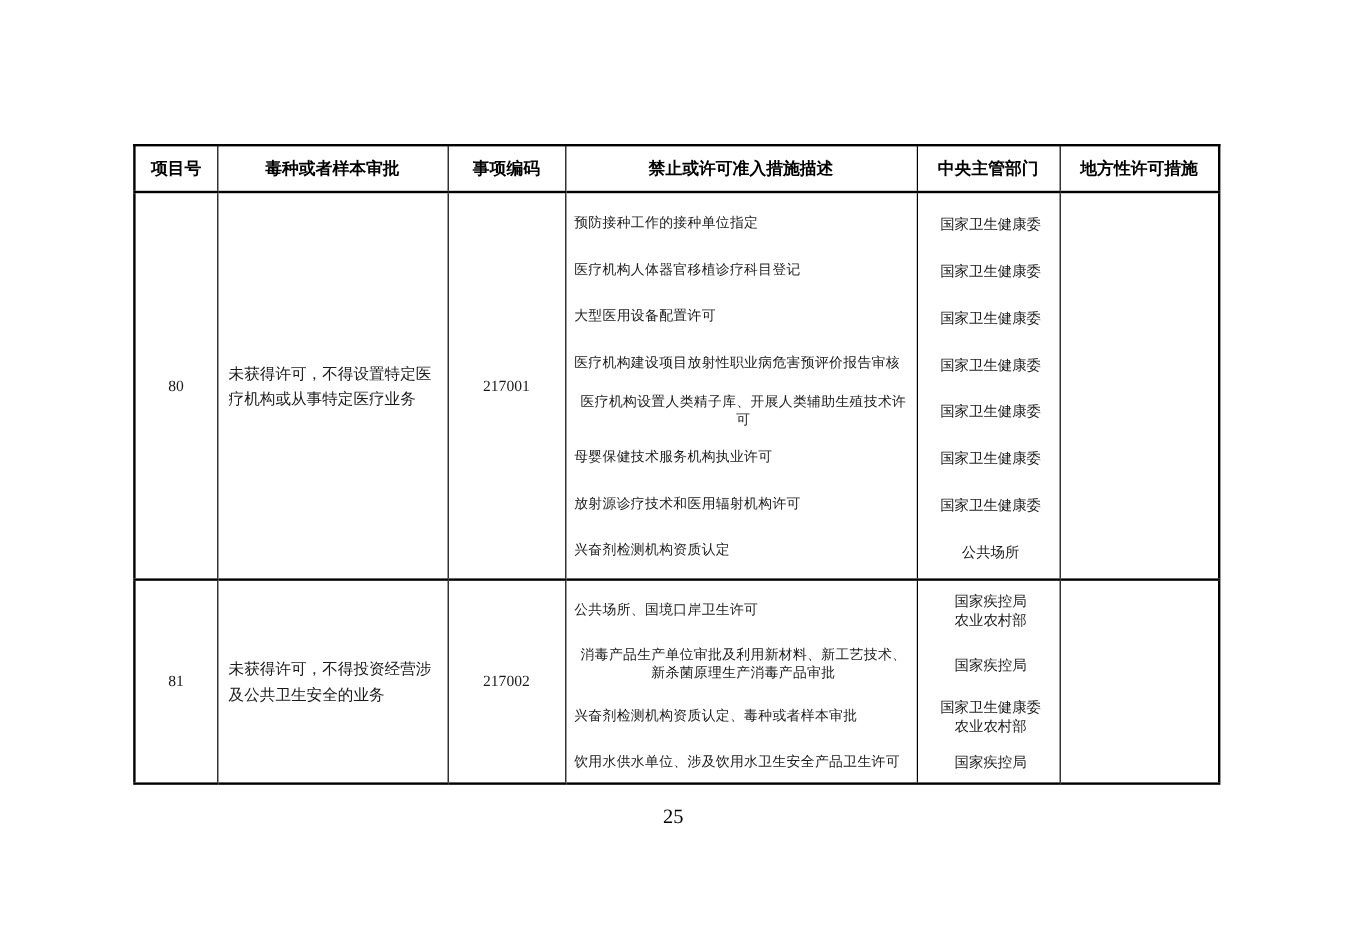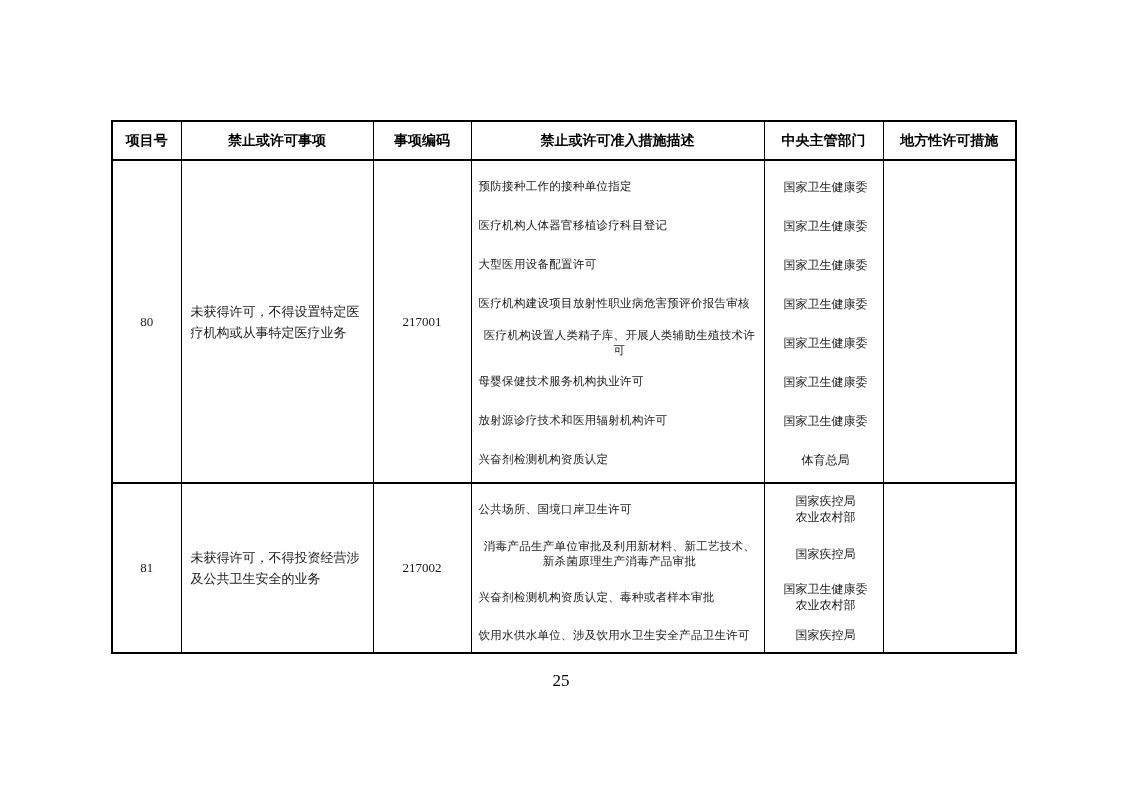--- a/index.html
+++ b/index.html
@@ -87,21 +87,21 @@
     <col style="width:69px">
     <col style="width:192px">
     <col style="width:98px">
     <col style="width:293px">
     <col style="width:119px">
     <col style="width:133px">
   </colgroup>
   <thead>
     <tr>
       <th>项目号</th>
-      <th>禁止或许可事项</th>
+      <th>毒种或者样本审批</th>
       <th>事项编码</th>
       <th>禁止或许可准入措施描述</th>
       <th>中央主管部门</th>
       <th>地方性许可措施</th>
     </tr>
   </thead>
   <tbody>
     <tr class="data-row" style="height:323px">
       <td class="cell-center">80</td>
       <td class="cell-matter">未获得许可，不得设置特定医疗机构或从事特定医疗业务</td>
@@ -135,21 +135,21 @@
           <div class="d-entry h39">
               <span>国家卫生健康委</span>
             </div>
           <div class="d-entry h39">
               <span>国家卫生健康委</span>
             </div>
           <div class="d-entry h39">
               <span>国家卫生健康委</span>
             </div>
           <div class="d-entry h39">
-              <span>体育总局</span>
+              <span>公共场所</span>
             </div>
         </div>
       </td>
       <td class="cell-center"></td>
     </tr>
     <tr class="data-row" style="height:168px">
       <td class="cell-center">81</td>
       <td class="cell-matter">未获得许可，不得投资经营涉及公共卫生安全的业务</td>
       <td class="cell-center">217002</td>
       <td class="cell-stack">

